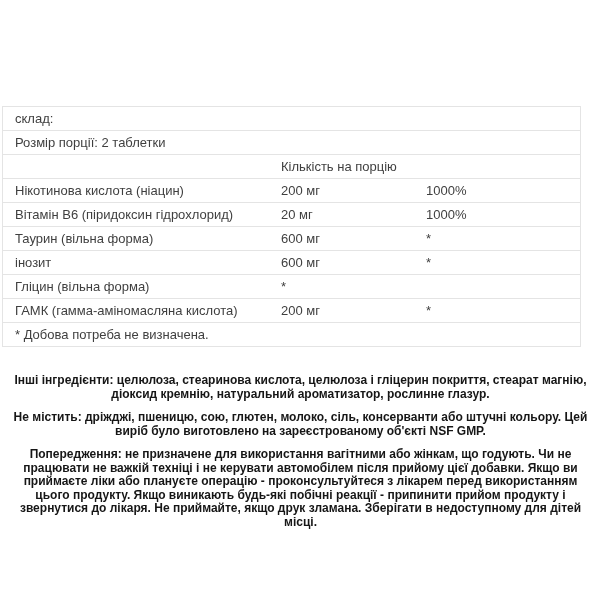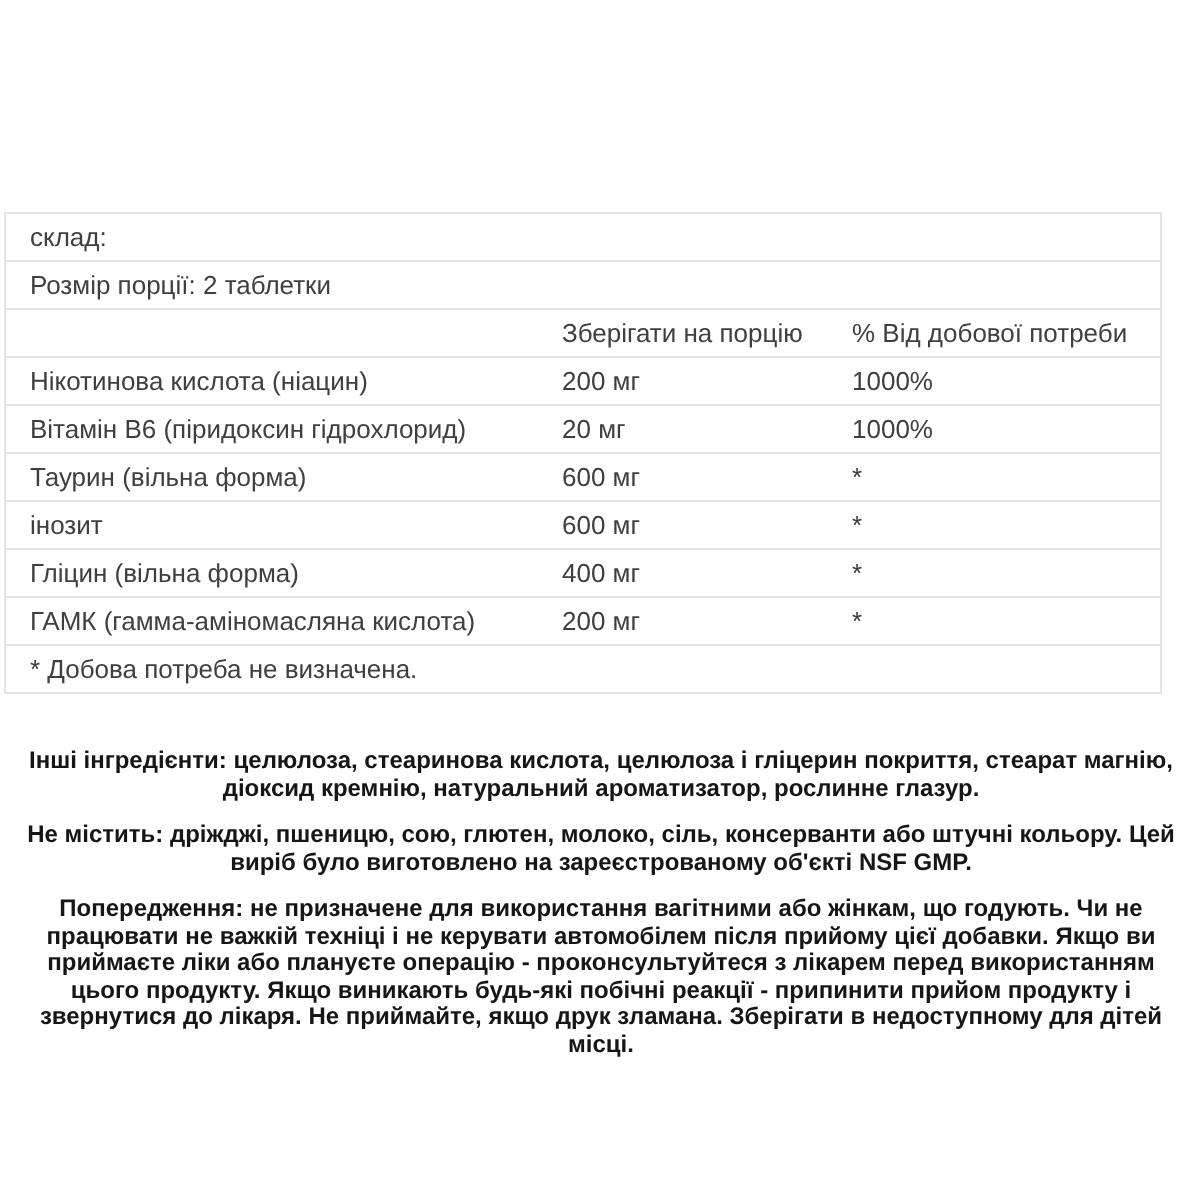--- a/index.html
+++ b/index.html
@@ -52,22 +52,21 @@
       <span class="cell">склад:</span>
     </div>
 
     <div class="row single">
       <span class="cell">Розмір порції: 2 таблетки</span>
     </div>
 
 
     <div class="row">
       <span class="cell"></span>
-      <span class="cell">Зберігати на порцію</span>
-      <span class="cell">% Від добової потреби</span>
+      <span class="cell">Кількість на порцію</span>
     </div>
 
     <div class="row">
       <span class="cell">Нікотинова кислота (ніацин)</span>
       <span class="cell">200 мг</span>
       <span class="cell">1000%</span>
     </div>
 
     <div class="row">
       <span class="cell">Вітамін B6 (піридоксин гідрохлорид)</span>
@@ -82,21 +81,20 @@
     </div>
 
     <div class="row">
       <span class="cell">інозит</span>
       <span class="cell">600 мг</span>
       <span class="cell">*</span>
     </div>
 
     <div class="row">
       <span class="cell">Гліцин (вільна форма)</span>
-      <span class="cell">400 мг</span>
       <span class="cell">*</span>
     </div>
 
     <div class="row">
       <span class="cell">ГАМК (гамма-аміномасляна кислота)</span>
       <span class="cell">200 мг</span>
       <span class="cell">*</span>
     </div>
 
     <div class="row single">

